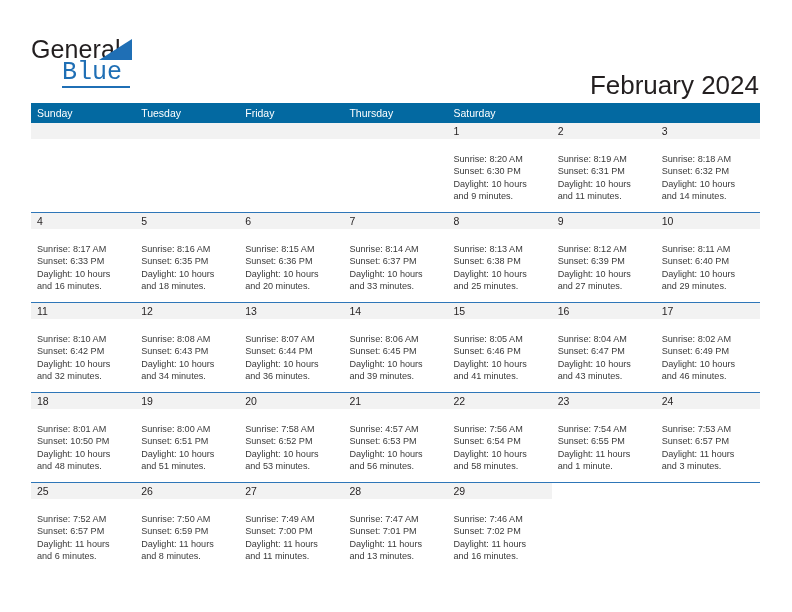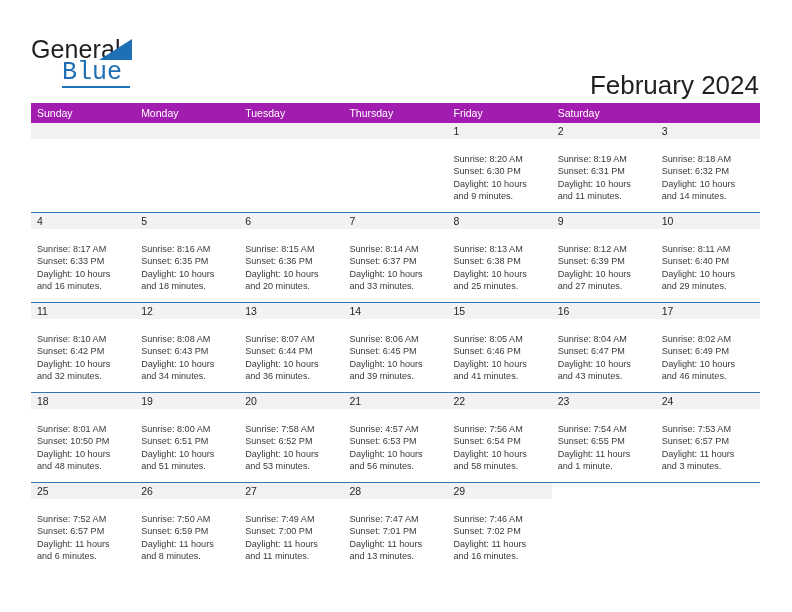--- a/index.html
+++ b/index.html
@@ -96,21 +96,21 @@
 
   
   .calendar {
     position: absolute;
     left: 31px;
     top: 103px;
     width: 729px;
   }
   .weekdays {
     display: flex;
-    background: #a21caf;
+    background: #0369a1;
     height: 20px;
   }
   .weekday {
     flex: 0 0 104.14px;
     width: 104.14px;
     box-sizing: border-box;
     color: #ffffff;
     font-size: 10.5px;
     line-height: 20px;
     padding-left: 6px;
@@ -178,24 +178,23 @@
     <div class="title-block">
       <div class="cal-title">February 2024</div>
       <div class="cal-subtitle">Edremit, Turkey</div>
     </div>
 
   </div>
 
   <div class="calendar">
     <div class="weekdays">
         <div class="weekday">Sunday</div>
-        <div class="weekday">Monday</div>
         <div class="weekday">Tuesday</div>
+        <div class="weekday">Friday</div>
         <div class="weekday">Thursday</div>
-        <div class="weekday">Friday</div>
         <div class="weekday">Saturday</div>
       </div>
     <div id="weeks-container">
         <div class="week">
           <div class="daycell empty">
             <div class="daynum-band">
               <span class="daynum"></span>
             </div>
           </div>
           <div class="daycell empty">

